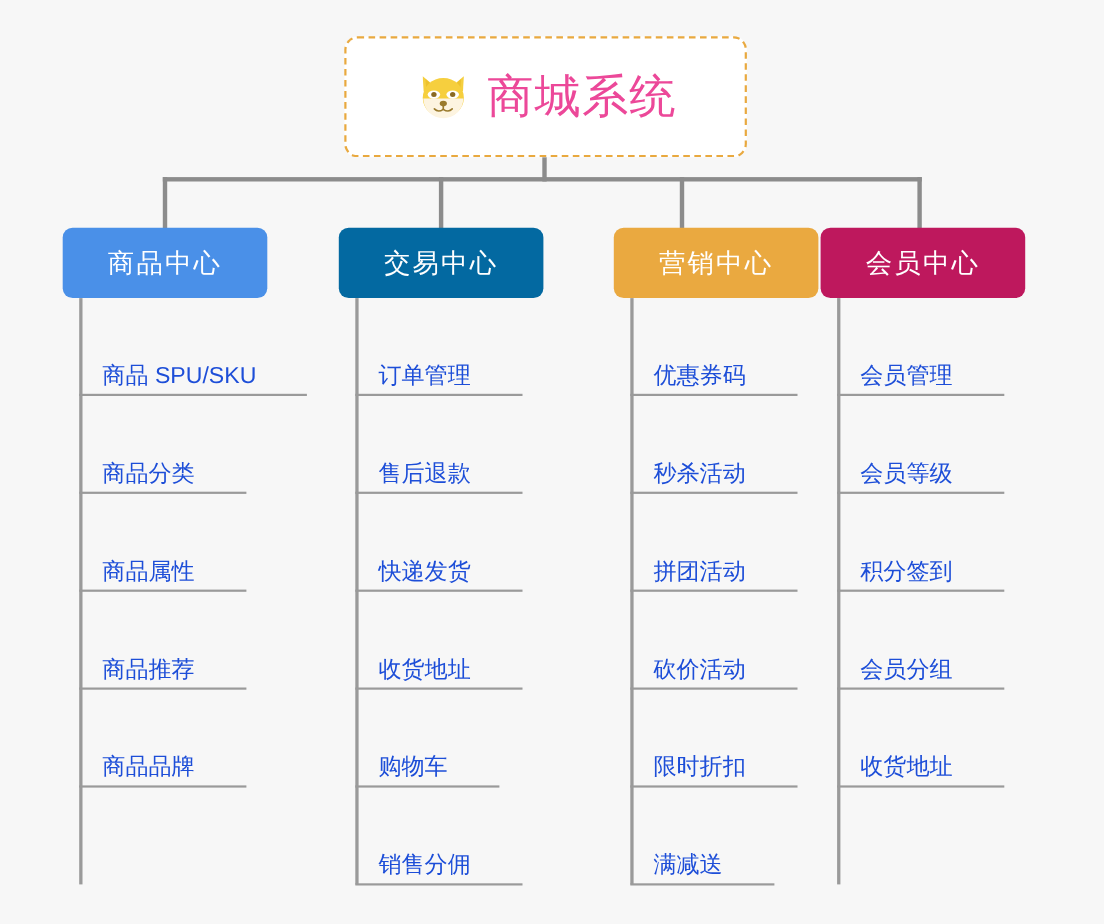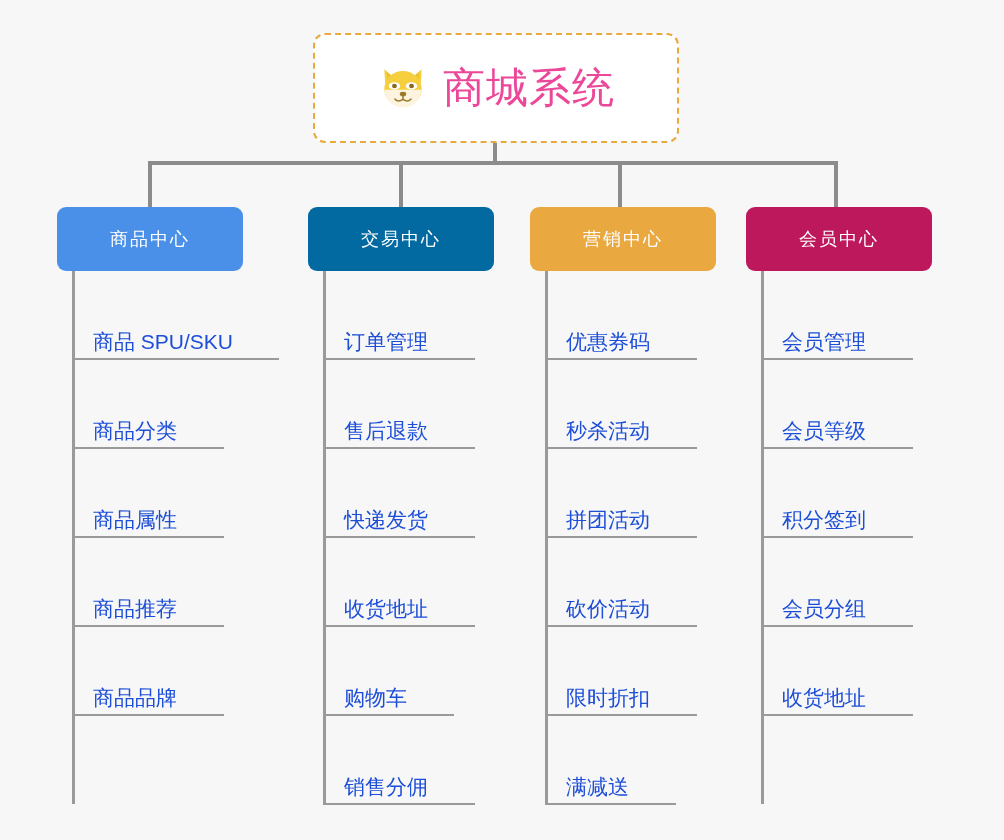--- a/index.html
+++ b/index.html
@@ -86,21 +86,21 @@
   }
   .branch-header {
     width: 186px;
     height: 64px;
     border-radius: 9px;
     box-sizing: border-box;
     display: flex;
     align-items: center;
     justify-content: center;
     color: #ffffff;
-    font-size: 18px;
+    font-size: 24px;
     letter-spacing: 2px;
     white-space: nowrap;
   }
 
   
   .leaf-list {
     position: relative;
     margin-top: 0;
     padding-top: 0;
   }
@@ -226,21 +226,21 @@
         <span class="leaf-label">购物车</span>
         <span class="leaf-underline" style="width:131px;"></span>
       </div>
       <div class="leaf">
         <span class="leaf-label">销售分佣</span>
         <span class="leaf-underline" style="width:152px;"></span>
       </div>
     </div>
   </div>
 
-  <div class="branch" style="left:530px;">
+  <div class="branch" style="left:558px;">
     <div class="branch-header" style="background:#eaa940;">
       <span>营销中心</span>
     </div>
     <div class="leaf-list">
       <div class="trunk"></div>
       <div class="leaf">
         <span class="leaf-label">优惠券码</span>
         <span class="leaf-underline" style="width:152px;"></span>
       </div>
       <div class="leaf">

